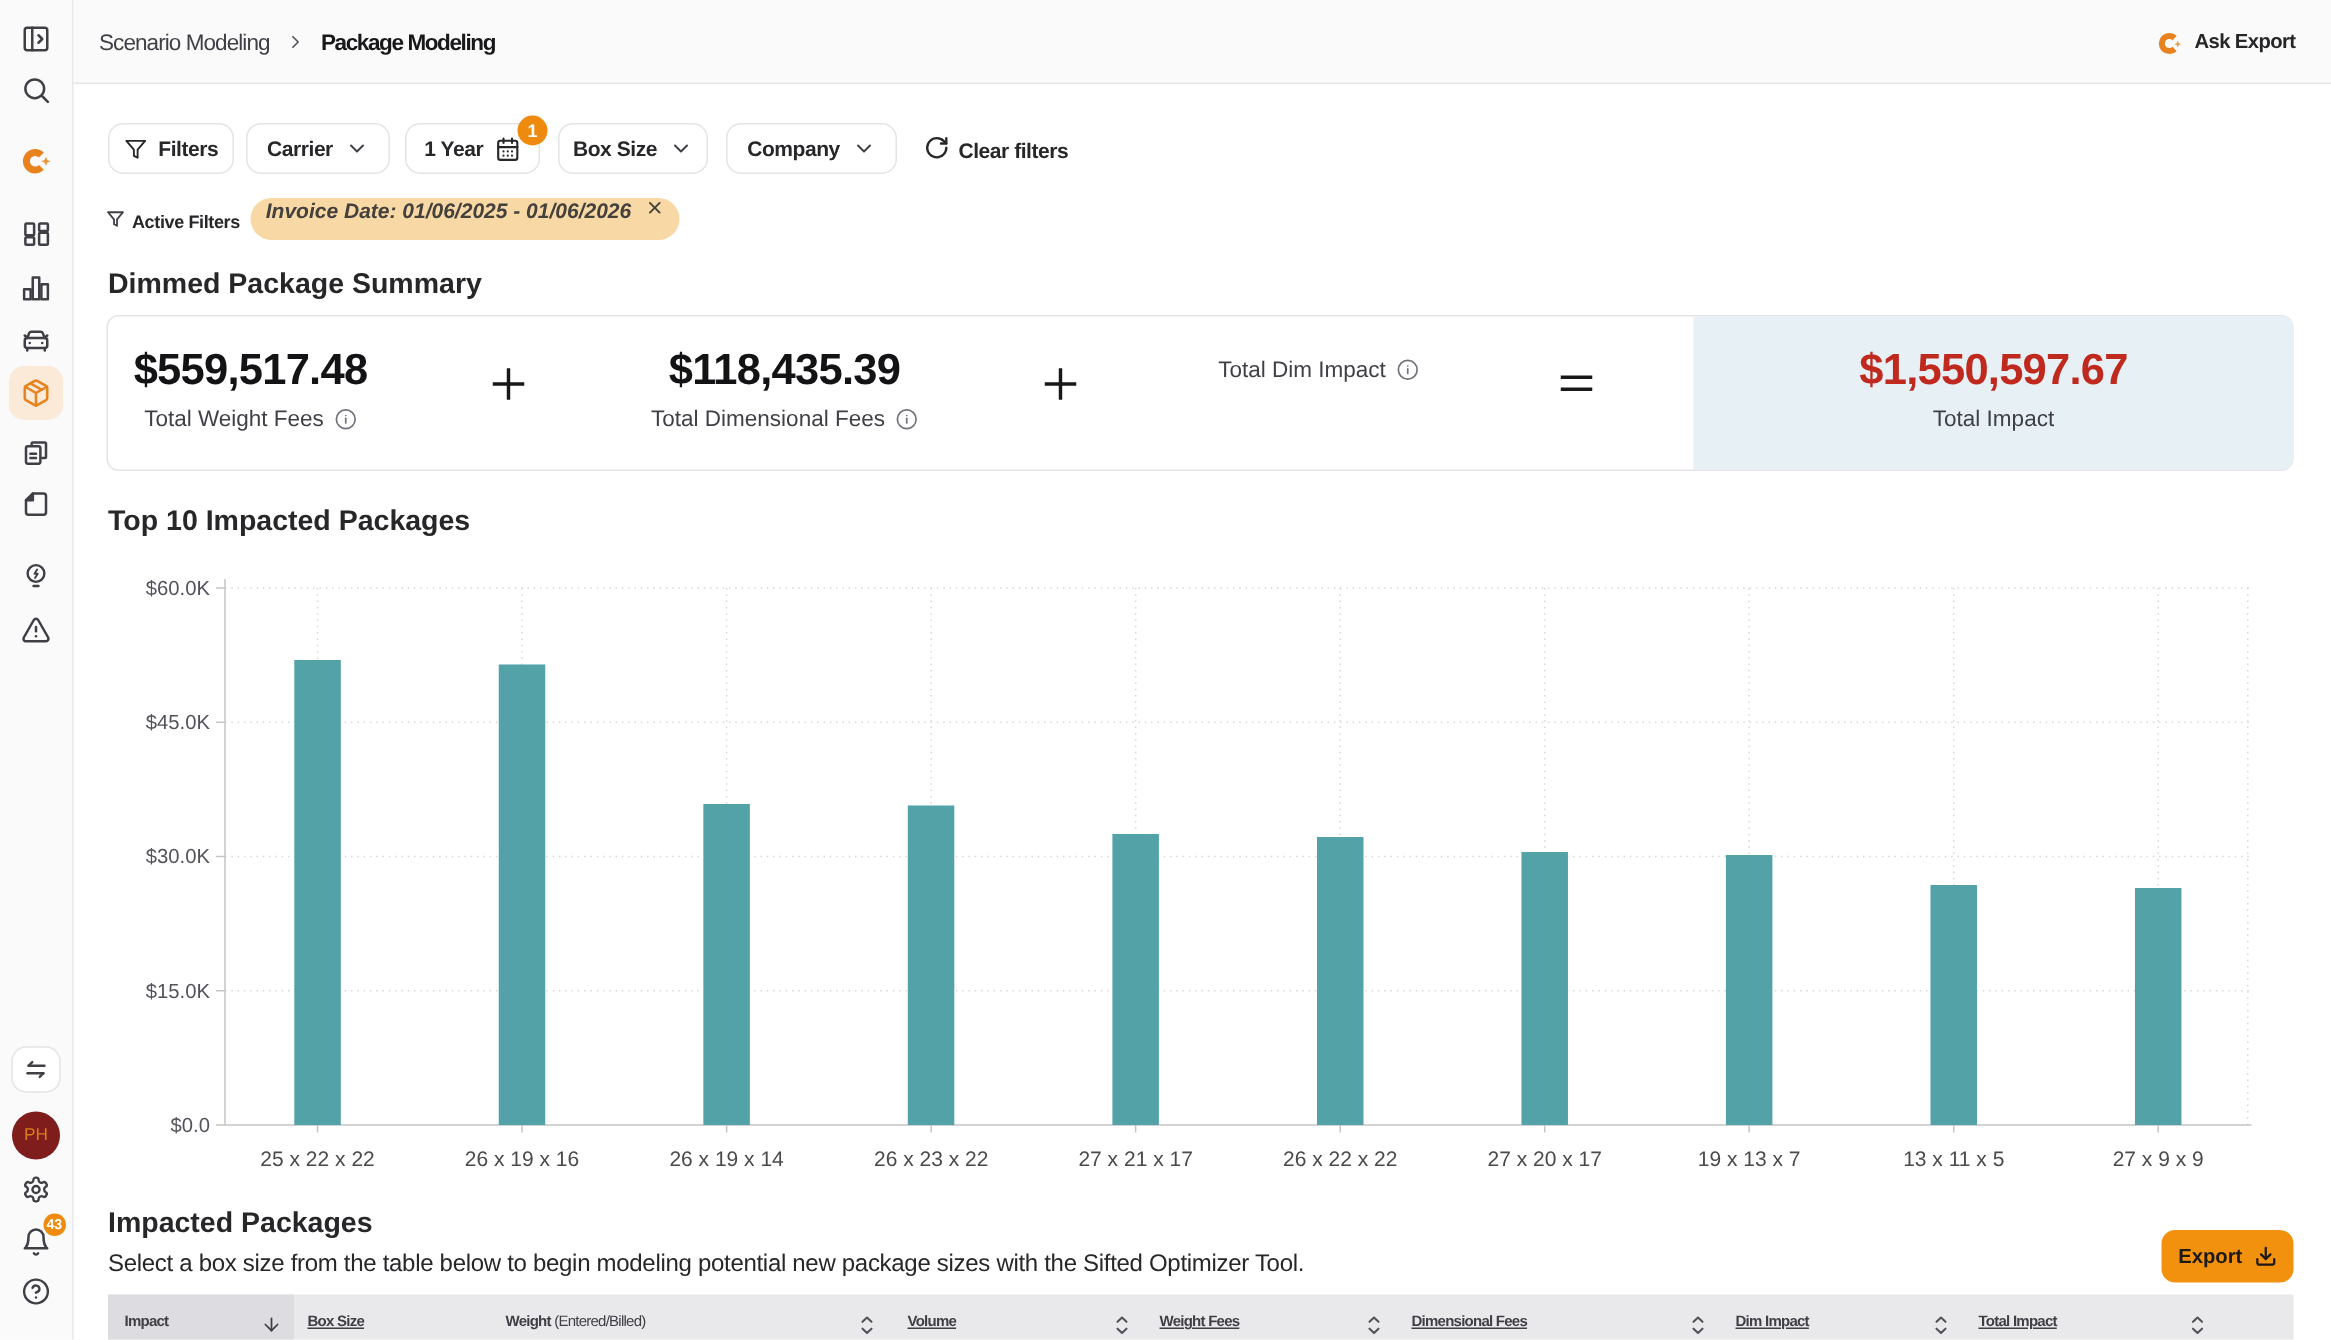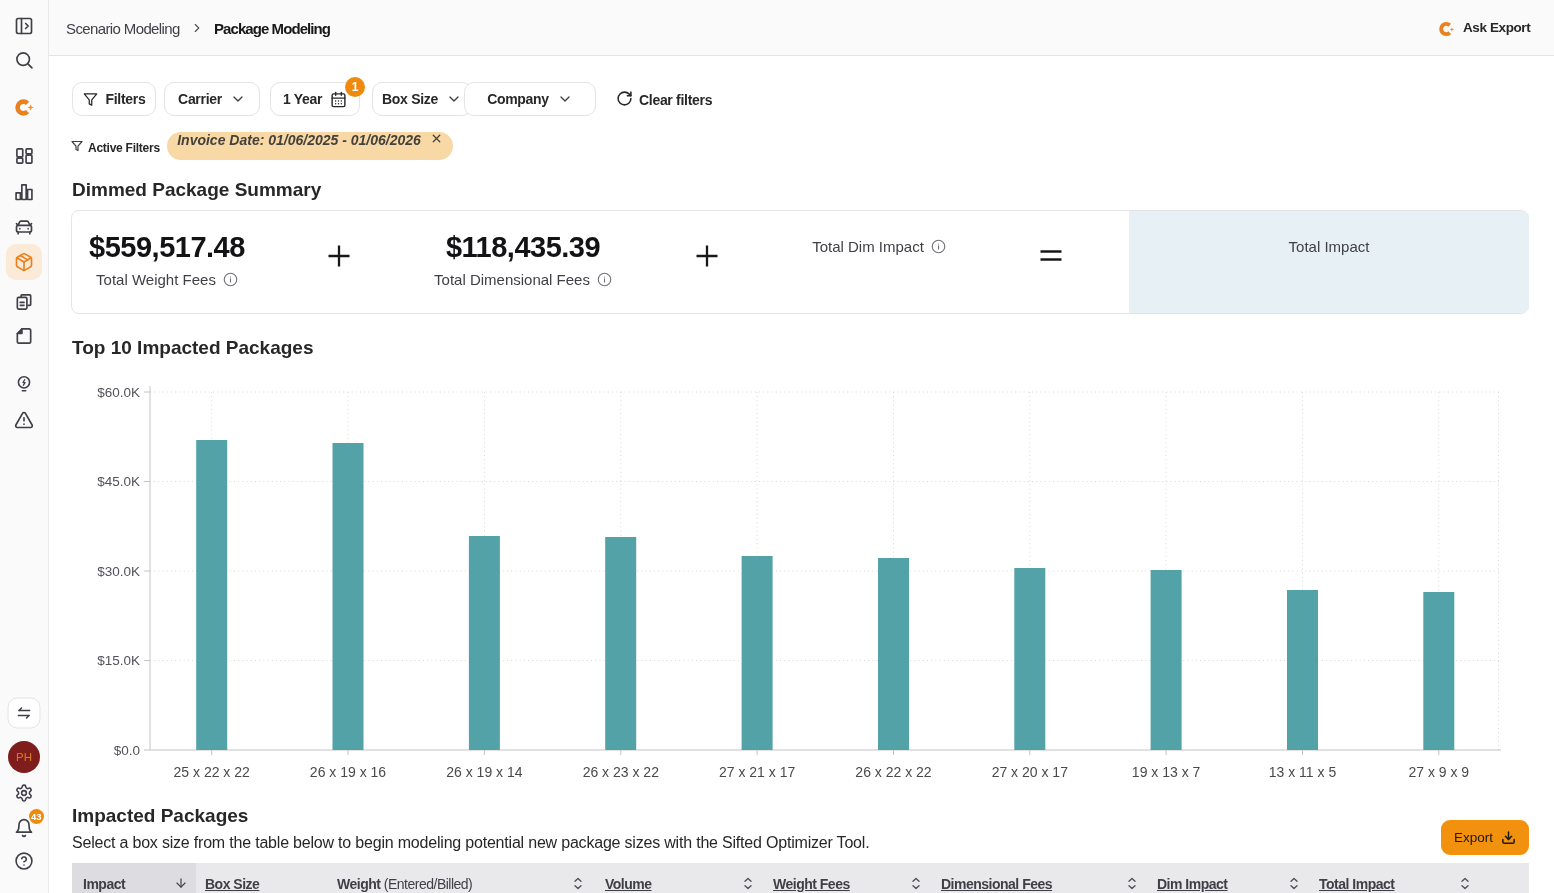--- a/index.html
+++ b/index.html
@@ -12,21 +12,21 @@
 .header { position:absolute; left:49px; top:0; width:1505px; height:56px;
   background:#FAFAFA; border-bottom:1px solid #E4E4E7; }
 .btn { position:absolute; top:82px; height:34px; background:#fff;
   border:1px solid #E4E4E7; border-radius:10px; display:flex; align-items:center;
   justify-content:center; gap:8px; font-size:14px; letter-spacing:-0.3px; font-weight:bold; color:#27272A; }
 .chev { display:inline-block; }
 .hdg { position:absolute; left:72px; font-size:19px; font-weight:bold; color:#27272A; }
 .num { font-size:29px; font-weight:bold; color:#131316; letter-spacing:-0.5px; }
 .mlabel { font-size:15px; color:#3F3F46; display:flex; align-items:center; gap:7px; justify-content:center;}
 .metric { position:absolute; width:320px; transform:translateX(-50%); text-align:center; }
-.thead-txt { position:absolute; top:876px; font-size:14px; letter-spacing:-0.5px; color:#3F3F46; font-weight:bold; }
+.thead-txt { position:absolute; top:876px; font-size:10px; letter-spacing:-0.5px; color:#3F3F46; font-weight:bold; }
 .u { text-decoration:underline; }
 </style>
 </head>
 <body>
 <div class="sidebar"></div>
 <div class="header"></div>
 
 <div class="abs" style="left:66px; top:20px; font-size:15px; letter-spacing:-0.62px; color:#3F3F46;">Scenario Modeling</div>
 <svg class="abs" style="left:190px; top:21px;" width="14" height="14" viewBox="0 0 24 24" fill="none" stroke="#52525B" stroke-width="2" stroke-linecap="round" stroke-linejoin="round">
     <path d="m9 18 6-6-6-6"></path>
@@ -166,21 +166,21 @@
       <path d="M12 14h.01"></path>
       <path d="M16 14h.01"></path>
       <path d="M8 18h.01"></path>
       <path d="M12 18h.01"></path>
       <path d="M16 18h.01"></path>
     </svg></div>
 <div class="abs" style="left:345px; top:77px; width:20px; height:20px; background:#EE8B0E; border-radius:50%; color:#fff; font-size:12px; font-weight:bold; display:flex; align-items:center; justify-content:center;">1</div>
 <div class="btn" style="left:372px; width:100px;">Box Size<svg class="chev" width="16" height="16" viewBox="0 0 24 24" fill="none" stroke="#3F3F46" stroke-width="2" stroke-linecap="round" stroke-linejoin="round">
       <path d="m6 9 6 6 6-6"></path>
     </svg></div>
-<div class="btn" style="left:464px; width:132px;">Company<svg class="chev" width="16" height="16" viewBox="0 0 24 24" fill="none" stroke="#3F3F46" stroke-width="2" stroke-linecap="round" stroke-linejoin="round">
+<div class="btn" style="left:484px; width:114px;">Company<svg class="chev" width="16" height="16" viewBox="0 0 24 24" fill="none" stroke="#3F3F46" stroke-width="2" stroke-linecap="round" stroke-linejoin="round">
       <path d="m6 9 6 6 6-6"></path>
     </svg></div>
 <svg class="abs" style="left:616px; top:90px;" width="17" height="17" viewBox="0 0 24 24" fill="none" stroke="#27272A" stroke-width="2.2" stroke-linecap="round" stroke-linejoin="round">
     <path d="M21 12a9 9 0 1 1-9-9c2.52 0 4.93 1 6.74 2.74L21 8"></path>
     <path d="M21 3v5h-5"></path>
   </svg>
 <div class="abs" style="left:639px; top:91.5px; font-size:14px; letter-spacing:-0.3px; font-weight:bold; color:#27272A;">Clear filters</div>
 
 <svg class="abs" style="left:71px; top:140px;" width="12" height="12" viewBox="0 0 24 24" fill="none" stroke="#3F3F46" stroke-width="2.4" stroke-linecap="round" stroke-linejoin="round">
     <path d="M22 3H2l8 9.46V19l4 2v-8.54Z"></path>
@@ -214,20 +214,21 @@
       </svg></div>
   </div>
 <div class="metric" style="left:879px; top:231px;">
     <div class="mlabel" style="margin-top:7px;">Total Dim Impact <svg width="15" height="15" viewBox="0 0 24 24" fill="none" stroke="#71717A" stroke-width="1.8" stroke-linecap="round">
         <circle cx="12" cy="12" r="10"></circle>
         <path d="M12 16v-5"></path>
         <path d="M12 8h.01"></path>
       </svg></div>
   </div>
 <div class="metric" style="left:1329px; top:231px;">
+    <div class="num" style="color:#C02A1E;">$1,550,597.67</div>
     <div class="mlabel" style="margin-top:7px;">Total Impact</div>
   </div>
 <svg class="abs" style="left:328px; top:245px;" width="22" height="22" viewBox="0 0 22 22" fill="none" stroke="#18181B" stroke-width="2.3">
     <path d="M11 0.5v21M0.5 11h21"></path>
   </svg>
 <svg class="abs" style="left:696px; top:245px;" width="22" height="22" viewBox="0 0 22 22" fill="none" stroke="#18181B" stroke-width="2.3">
     <path d="M11 0.5v21M0.5 11h21"></path>
   </svg>
 <svg class="abs" style="left:1040px; top:248px;" width="22" height="15" viewBox="0 0 22 15" fill="none" stroke="#18181B" stroke-width="2.3">
     <path d="M0.5 3.5h21M0.5 11.5h21"></path>
@@ -290,21 +291,21 @@
 <text x="893.5" y="407" text-anchor="middle" font-size="14" fill="#4A4A4A">26 x 22 x 22</text>
 <text x="1029.8" y="407" text-anchor="middle" font-size="14" fill="#4A4A4A">27 x 20 x 17</text>
 <text x="1166.1" y="407" text-anchor="middle" font-size="14" fill="#4A4A4A">19 x 13 x 7</text>
 <text x="1302.5" y="407" text-anchor="middle" font-size="14" fill="#4A4A4A">13 x 11 x 5</text>
 <text x="1438.8" y="407" text-anchor="middle" font-size="14" fill="#4A4A4A">27 x 9 x 9</text>
 </svg>
 
 <div class="hdg" style="top:805px;">Impacted Packages</div>
 <div class="abs" style="left:72px; top:834px; font-size:16px; letter-spacing:-0.2px; color:#27272A;">Select a box size from the table below to begin modeling potential new package sizes with the Sifted Optimizer Tool.</div>
 <div class="abs" style="left:1441px; top:820px; width:88px; height:35px; background:#F2910D; border-radius:9px; display:flex; align-items:center; justify-content:center; gap:8px;">
-  <span style="font-size:13.5px; font-weight:normal; color:#1C1917;">Export</span>
+  <span style="font-size:13.5px; font-weight:bold; color:#1C1917;">Export</span>
   <svg width="15" height="15" viewBox="0 0 24 24" fill="none" stroke="#1C1917" stroke-width="2.4" stroke-linecap="round" stroke-linejoin="round">
       <path d="M21 15v4a2 2 0 0 1-2 2H5a2 2 0 0 1-2-2v-4"></path>
       <path d="m7 10 5 5 5-5"></path>
       <path d="M12 15V3"></path>
     </svg>
 </div>
 
 <div class="abs" style="left:72px; top:863px; width:1457px; height:30px; background:#E9E9EC;"></div>
 <div class="abs" style="left:72px; top:863px; width:124px; height:30px; background:#DDDDE1;"></div>
 <div class="thead-txt" style="left:83px;">Impact</div>

